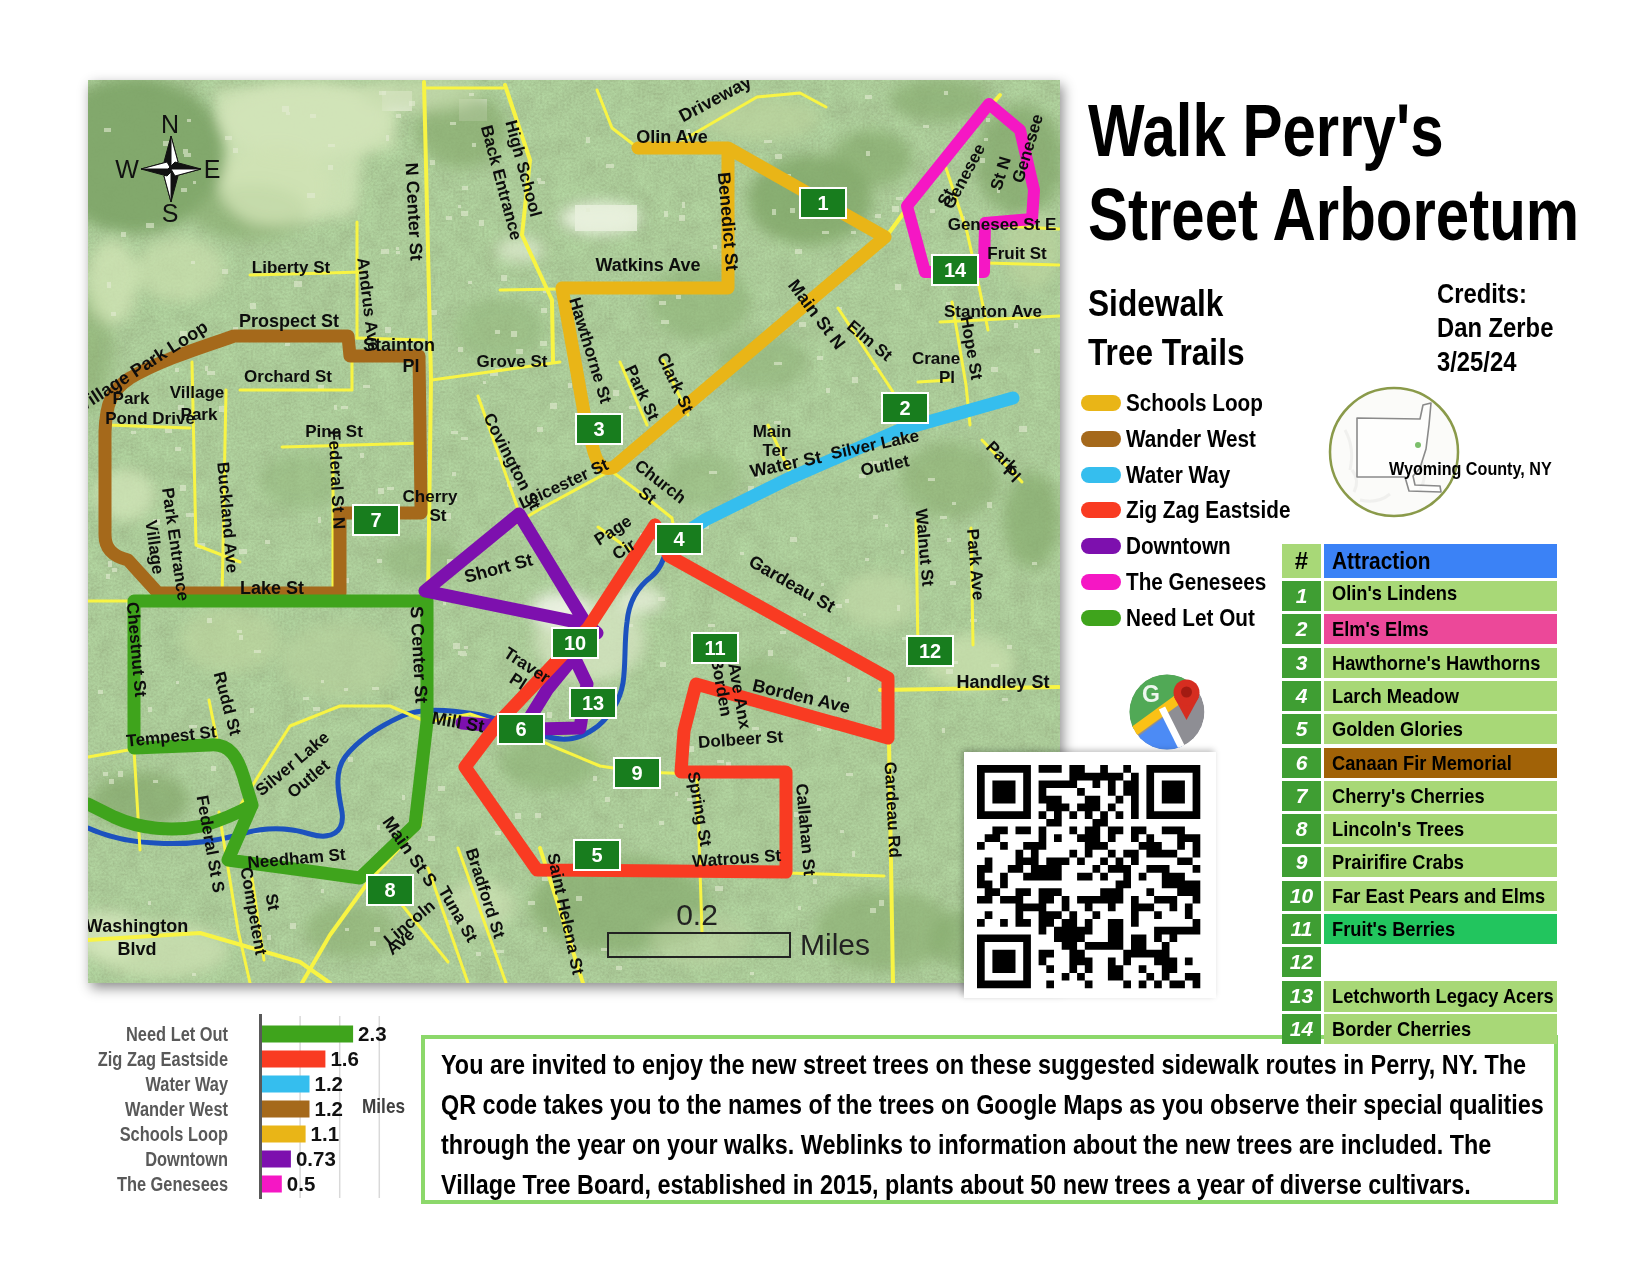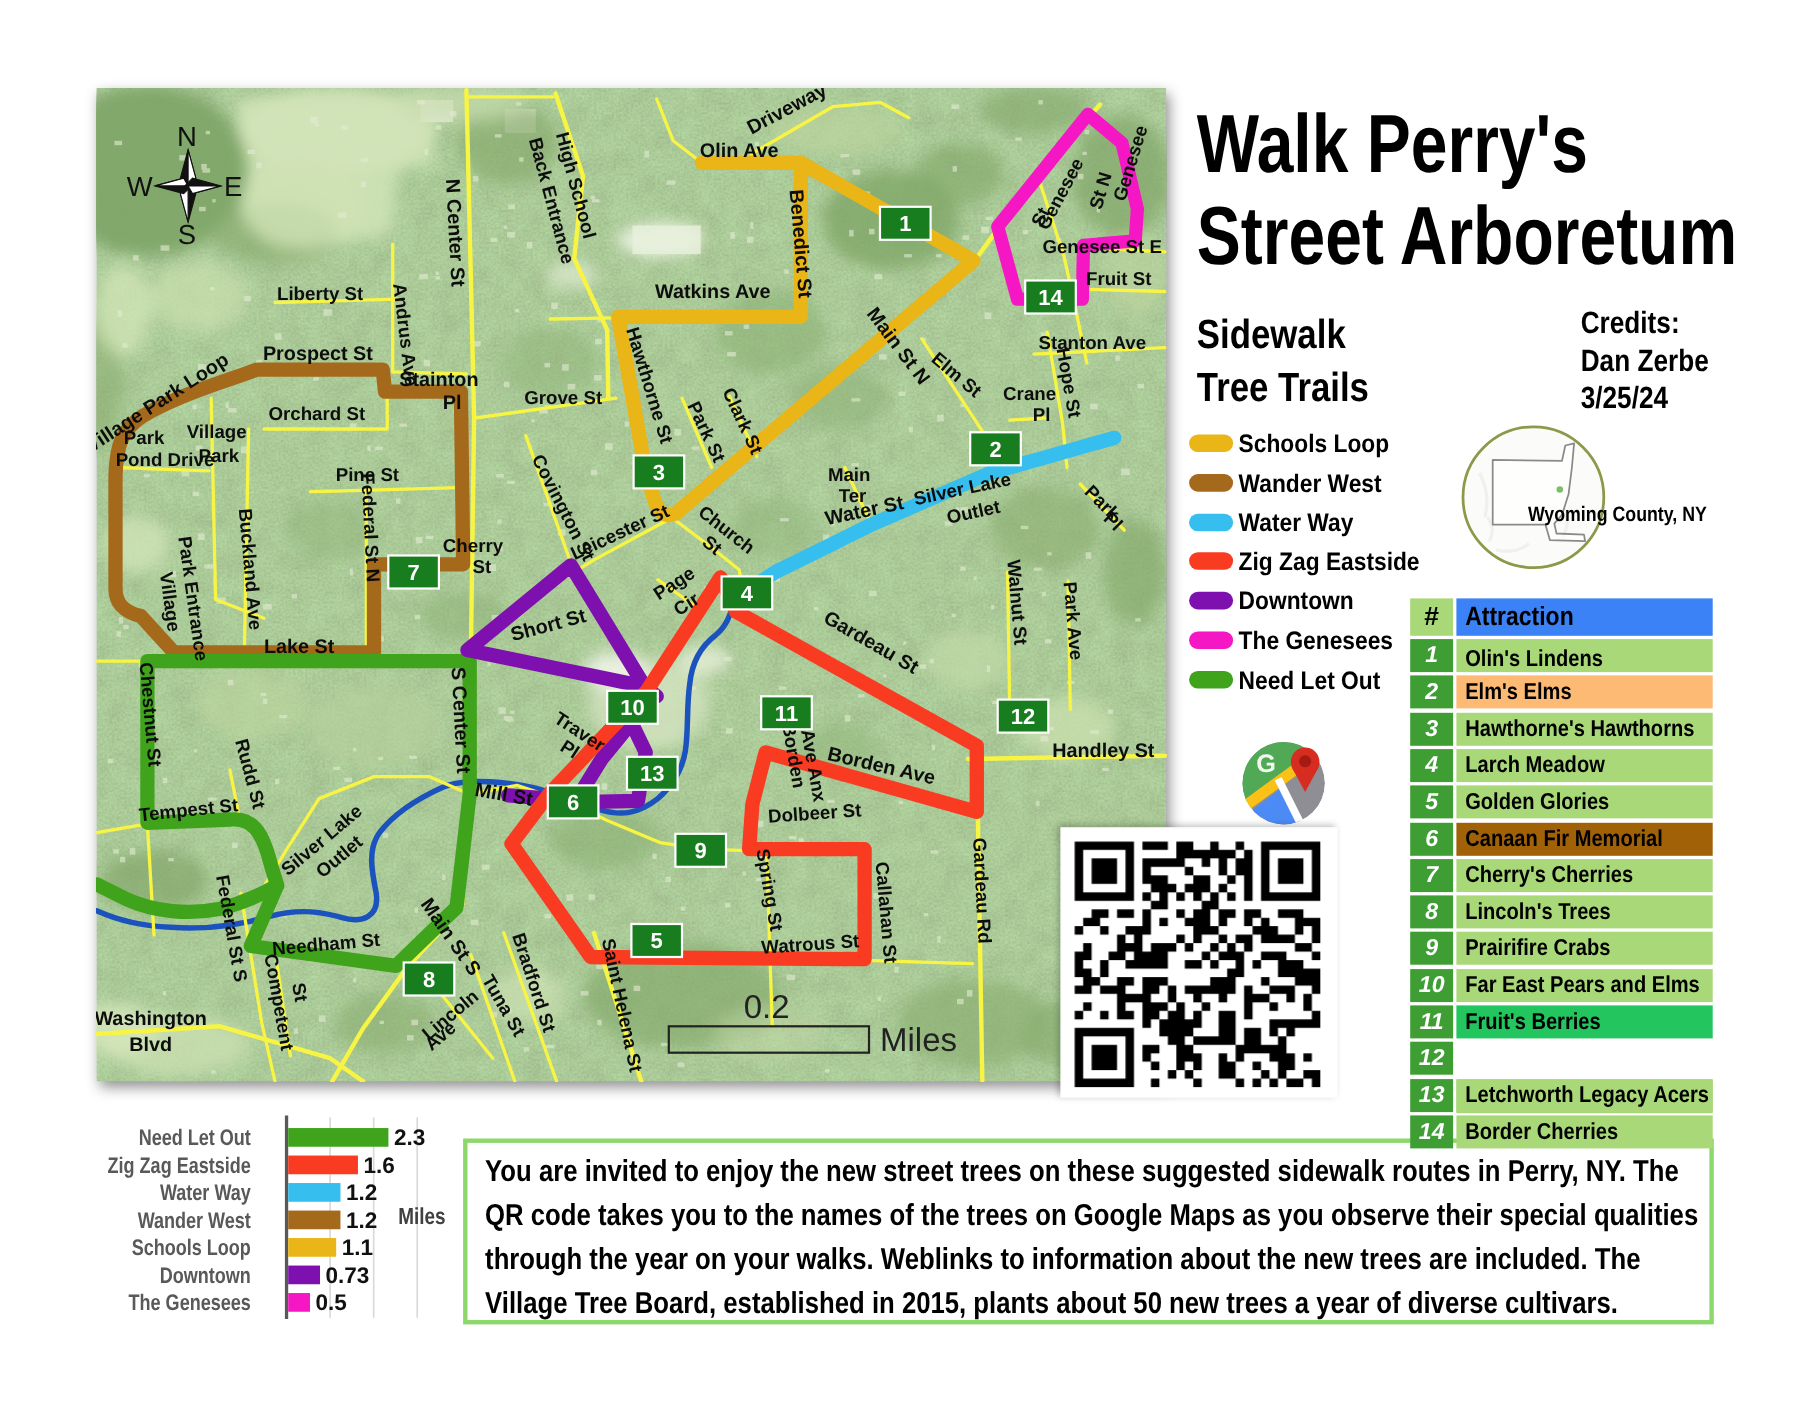--- a/index.html
+++ b/index.html
@@ -611,27 +611,27 @@
 <div style="position:absolute;left:1389px;top:458px;font-size:19px;font-weight:bold;white-space:nowrap;transform:scaleX(0.85);transform-origin:left top;">Wyoming County, NY</div>
 <div style="position:absolute;left:1282px;top:544px;width:39px;height:34px;background:#a8d877;z-index:5;display:flex;align-items:center;justify-content:center;">
     <span style="font-weight:bold;font-size:24px;">#</span>
   </div>
 <div style="position:absolute;left:1324px;top:544px;width:233px;height:34px;background:#3b82f6;z-index:5;display:flex;align-items:center;padding-left:8px;box-sizing:border-box;">
     <span style="display:inline-block;transform:scaleX(0.87);transform-origin:left center;white-space:nowrap;font-weight:bold;font-size:24px;">Attraction</span>
   </div>
 <div style="position:absolute;left:1282px;top:581.0px;width:39px;height:30px;background:#3f9e33;z-index:5;display:flex;align-items:center;justify-content:center;">
     <span style="font-weight:bold;font-style:italic;font-size:21px;color:#fff;">1</span>
   </div>
-<div style="position:absolute;left:1324px;top:581.0px;width:233px;height:30px;background:#a8d877;z-index:5;display:flex;align-items:flex-end;padding-left:8px;box-sizing:border-box;">
+<div style="position:absolute;left:1324px;top:581.0px;width:233px;height:30px;background:#a8d877;z-index:5;display:flex;align-items:flex-start;padding-left:8px;box-sizing:border-box;">
     <span style="display:inline-block;transform:scaleX(0.87);transform-origin:left center;white-space:nowrap;font-weight:bold;font-size:21px;">Olin's Lindens</span>
   </div>
 <div style="position:absolute;left:1282px;top:614.3px;width:39px;height:30px;background:#3f9e33;z-index:5;display:flex;align-items:center;justify-content:center;">
     <span style="font-weight:bold;font-style:italic;font-size:21px;color:#fff;">2</span>
   </div>
-<div style="position:absolute;left:1324px;top:614.3px;width:233px;height:30px;background:#fdba74;z-index:5;display:flex;align-items:center;padding-left:8px;box-sizing:border-box;">
+<div style="position:absolute;left:1324px;top:614.3px;width:233px;height:30px;background:#ec4899;z-index:5;display:flex;align-items:center;padding-left:8px;box-sizing:border-box;">
     <span style="display:inline-block;transform:scaleX(0.87);transform-origin:left center;white-space:nowrap;font-weight:bold;font-size:21px;">Elm's Elms</span>
   </div>
 <div style="position:absolute;left:1282px;top:647.6px;width:39px;height:30px;background:#3f9e33;z-index:5;display:flex;align-items:center;justify-content:center;">
     <span style="font-weight:bold;font-style:italic;font-size:21px;color:#fff;">3</span>
   </div>
 <div style="position:absolute;left:1324px;top:647.6px;width:233px;height:30px;background:#a8d877;z-index:5;display:flex;align-items:center;padding-left:8px;box-sizing:border-box;">
     <span style="display:inline-block;transform:scaleX(0.87);transform-origin:left center;white-space:nowrap;font-weight:bold;font-size:21px;">Hawthorne's Hawthorns</span>
   </div>
 <div style="position:absolute;left:1282px;top:680.9px;width:39px;height:30px;background:#3f9e33;z-index:5;display:flex;align-items:center;justify-content:center;">
     <span style="font-weight:bold;font-style:italic;font-size:21px;color:#fff;">4</span>

